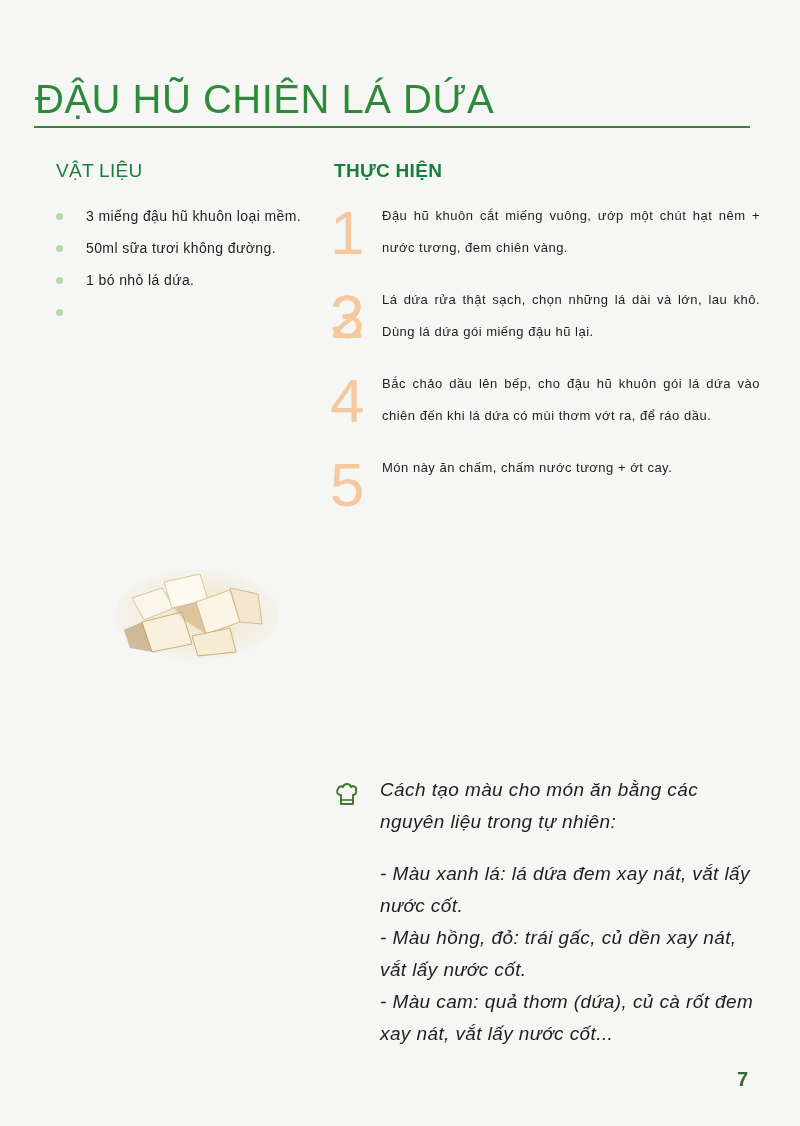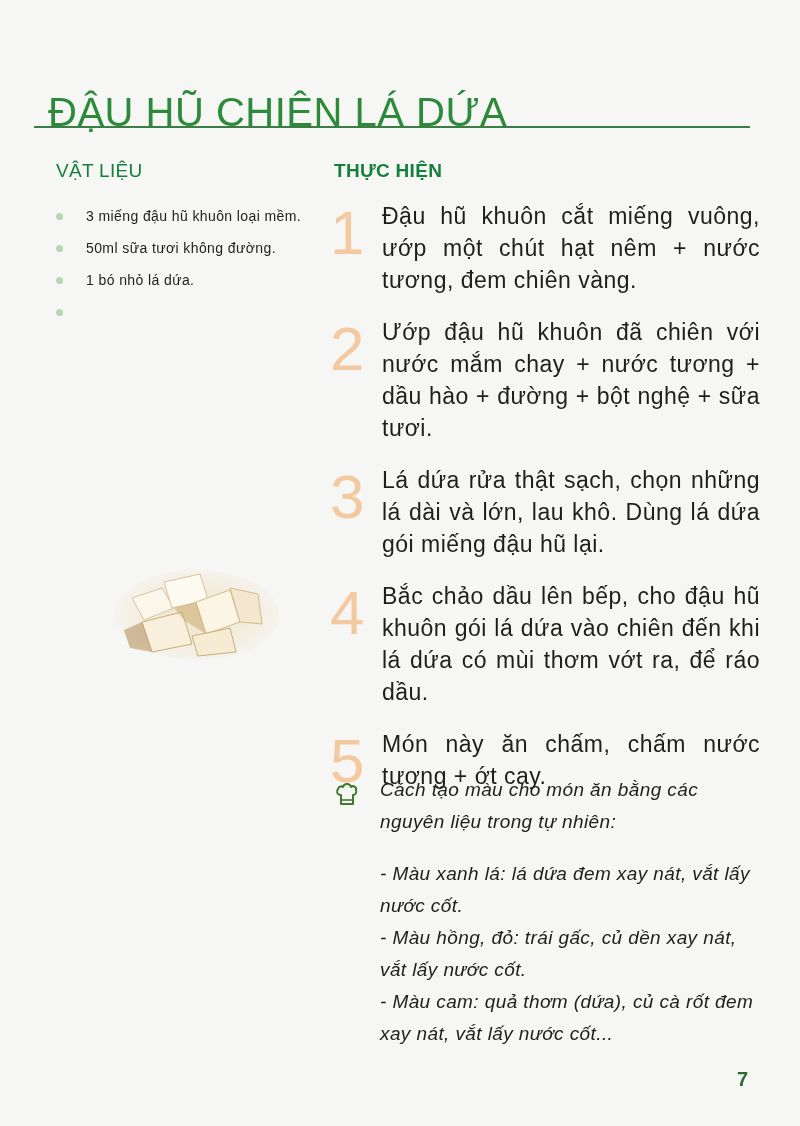--- a/index.html
+++ b/index.html
@@ -6,21 +6,21 @@
     body {
       width: 800px; height: 1126px; overflow: hidden;
       background: #f6f6f4;
       font-family: "Liberation Sans", sans-serif;
       color: #1e1e1e;
       position: relative;
     }
     .title {
       position: absolute; left: 34px; top: 74px;
       font-size: 40px; font-weight: normal; color: #2c8a3a;
-      letter-spacing: 0.5px; margin: 14px; line-height: 48px;
+      letter-spacing: 0.5px; margin: 1px; line-height: 48px;
       font-family: "Liberation Sans", sans-serif;
     }
     .rule {
       position: absolute; left: 34px; top: 126px;
       width: 716px; height: 2px; background: #3b7e45;
     }
     .section-head {
       position: absolute; top: 160px;
       font-size: 19px; color: #15803d; letter-spacing: 0.3px;
     }
@@ -41,21 +41,21 @@
       position: absolute; left: 112px; top: 560px; width: 170px; height: 100px;
     }
     .steps { position: absolute; left: 330px; top: 200px; width: 430px; }
     .step { position: relative; padding-left: 52px; margin-bottom: 20px; }
     .step .num {
       position: absolute; left: 0; top: 2px;
       font-size: 62px; line-height: 62px; color: #f4c9a0;
       font-weight: normal;
     }
     .step .text {
-      font-size: 23px; line-height: 32px; letter-spacing: 0.5px; text-align: justify;
+      font-size: 13px; line-height: 32px; letter-spacing: 0.5px; text-align: justify;
       display: block;
     }
     .tip { position: absolute; left: 334px; top: 774px; width: 420px; }
     .tip-icon { position: absolute; left: 0; top: 6px; width: 26px; height: 26px; }
     .tip-title {
       padding-left: 46px; font-style: italic;
       font-size: 19px; line-height: 32px; letter-spacing: 0.4px; display: block;
     }
     .tip-items { margin-top: 20px; padding-left: 46px; }
     .tip-items span {
@@ -112,21 +112,20 @@
   <polygon points="62,48 84,42 94,74 72,60" fill="#c9a56c" opacity="0.5"></polygon>
 </svg>
 
 <div class="steps">
   <div class="step">
     <span class="num">1</span>
     <span class="text">Đậu hũ khuôn cắt miếng vuông, ướp một chút hạt nêm + nước tương, đem chiên vàng.</span>
   </div>
   <div class="step">
     <span class="num">2</span>
-    <span class="text">Ướp đậu hũ khuôn đã chiên với nước mắm chay + nước tương + dầu hào + đường + bột nghệ + sữa tươi.</span>
   </div>
   <div class="step">
     <span class="num">3</span>
     <span class="text">Lá dứa rửa thật sạch, chọn những lá dài và lớn, lau khô. Dùng lá dứa gói miếng đậu hũ lại.</span>
   </div>
   <div class="step">
     <span class="num">4</span>
     <span class="text">Bắc chảo dầu lên bếp, cho đậu hũ khuôn gói lá dứa vào chiên đến khi lá dứa có mùi thơm vớt ra, để ráo dầu.</span>
   </div>
   <div class="step">

